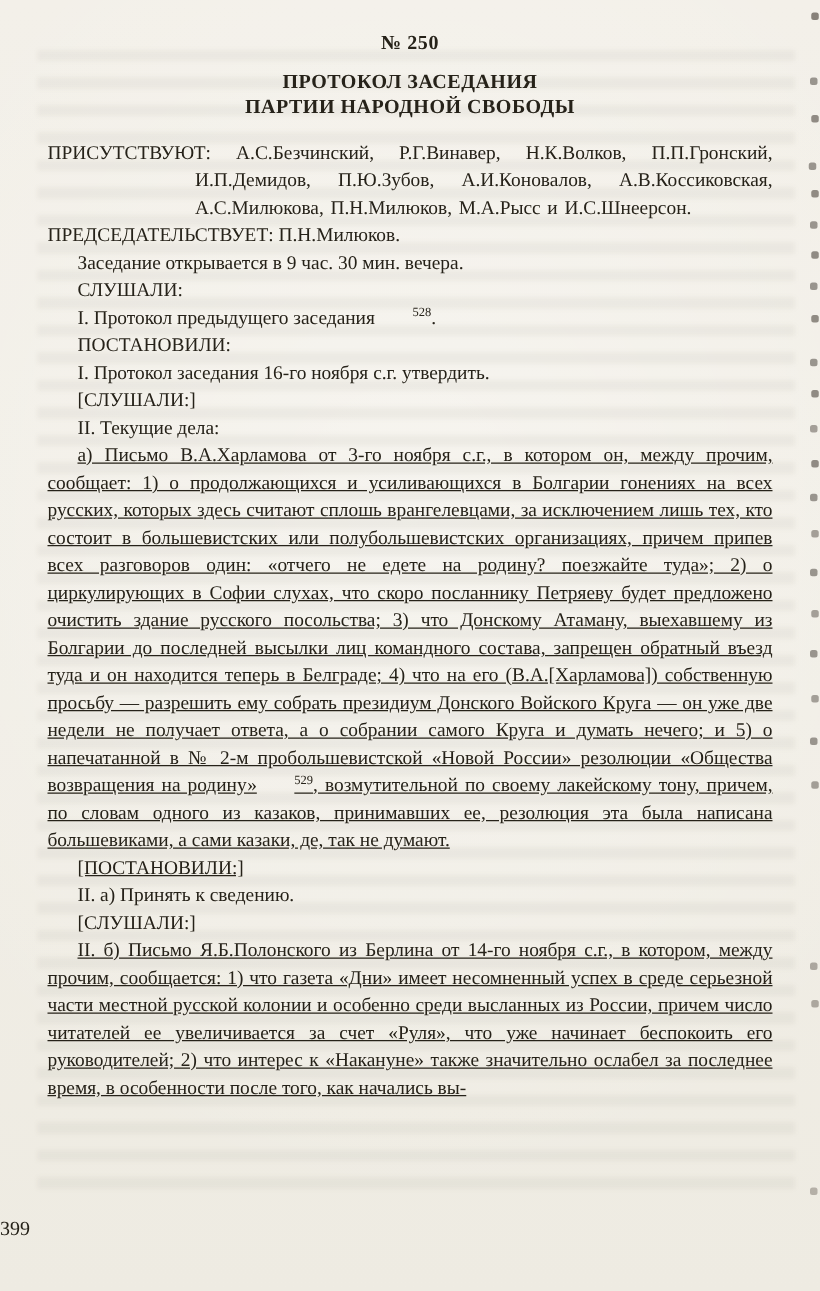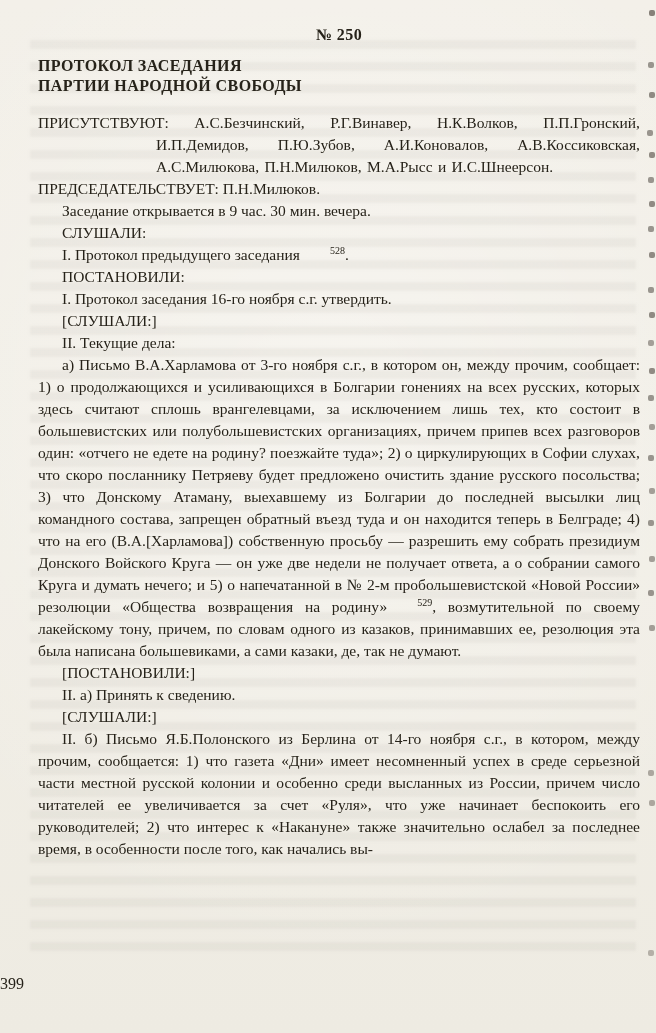--- a/index.html
+++ b/index.html
@@ -6,21 +6,21 @@
     --paper:#f2efe7;
     --ink:#262219;
   }
   html,body{margin:0;padding:0;background:#9a968d;}
   .page{
     position:relative;
     width:656px;
     height:1033px;
     margin:0 auto;
     box-sizing:border-box;
-    padding:26px 16px 0 38px;
+    padding:26px 38px 0 38px;
     background:
       radial-gradient(120% 90% at 50% 40%, rgba(255,255,255,0.35), rgba(0,0,0,0) 60%),
       linear-gradient(180deg,#f3f0e9 0%, #f1eee6 55%, #eeebe2 100%);
     background-color:var(--paper);
     color:var(--ink);
     font-family:"Liberation Serif", serif;
     font-size:15.5px;
     overflow:hidden;
   }
   
@@ -36,35 +36,36 @@
   .doc-number{
     text-align:center;
     font-weight:700;
     font-size:16px;
     margin:0 0 12px 0;
     letter-spacing:0.5px;
   }
   .title-block{margin:0 0 16px 0;}
   .title-line{
     margin:0;
+    text-align:center;
     font-weight:700;
     font-size:16px;
     line-height:20px;
     letter-spacing:0.4px;
   }
   p.par{margin:0; line-height:22px;}
   .just{text-align:justify;}
   .attendance{
     padding-left:118px;
     text-indent:-118px;
     word-spacing:1.5px;
   }
   .indent{text-indent:24px;}
   .gap{margin-top:10px;}
-  .gap-sm{margin-top:6px;}
+  .gap-sm{margin-top:6px;text-decoration:underline;}
   sup.footnote{
     font-size:10px;
     line-height:0;
     vertical-align:super;
     margin-left:30px;
   }
   .page-number{
     position:absolute;
     left:0; right:0;
     bottom:40px;

